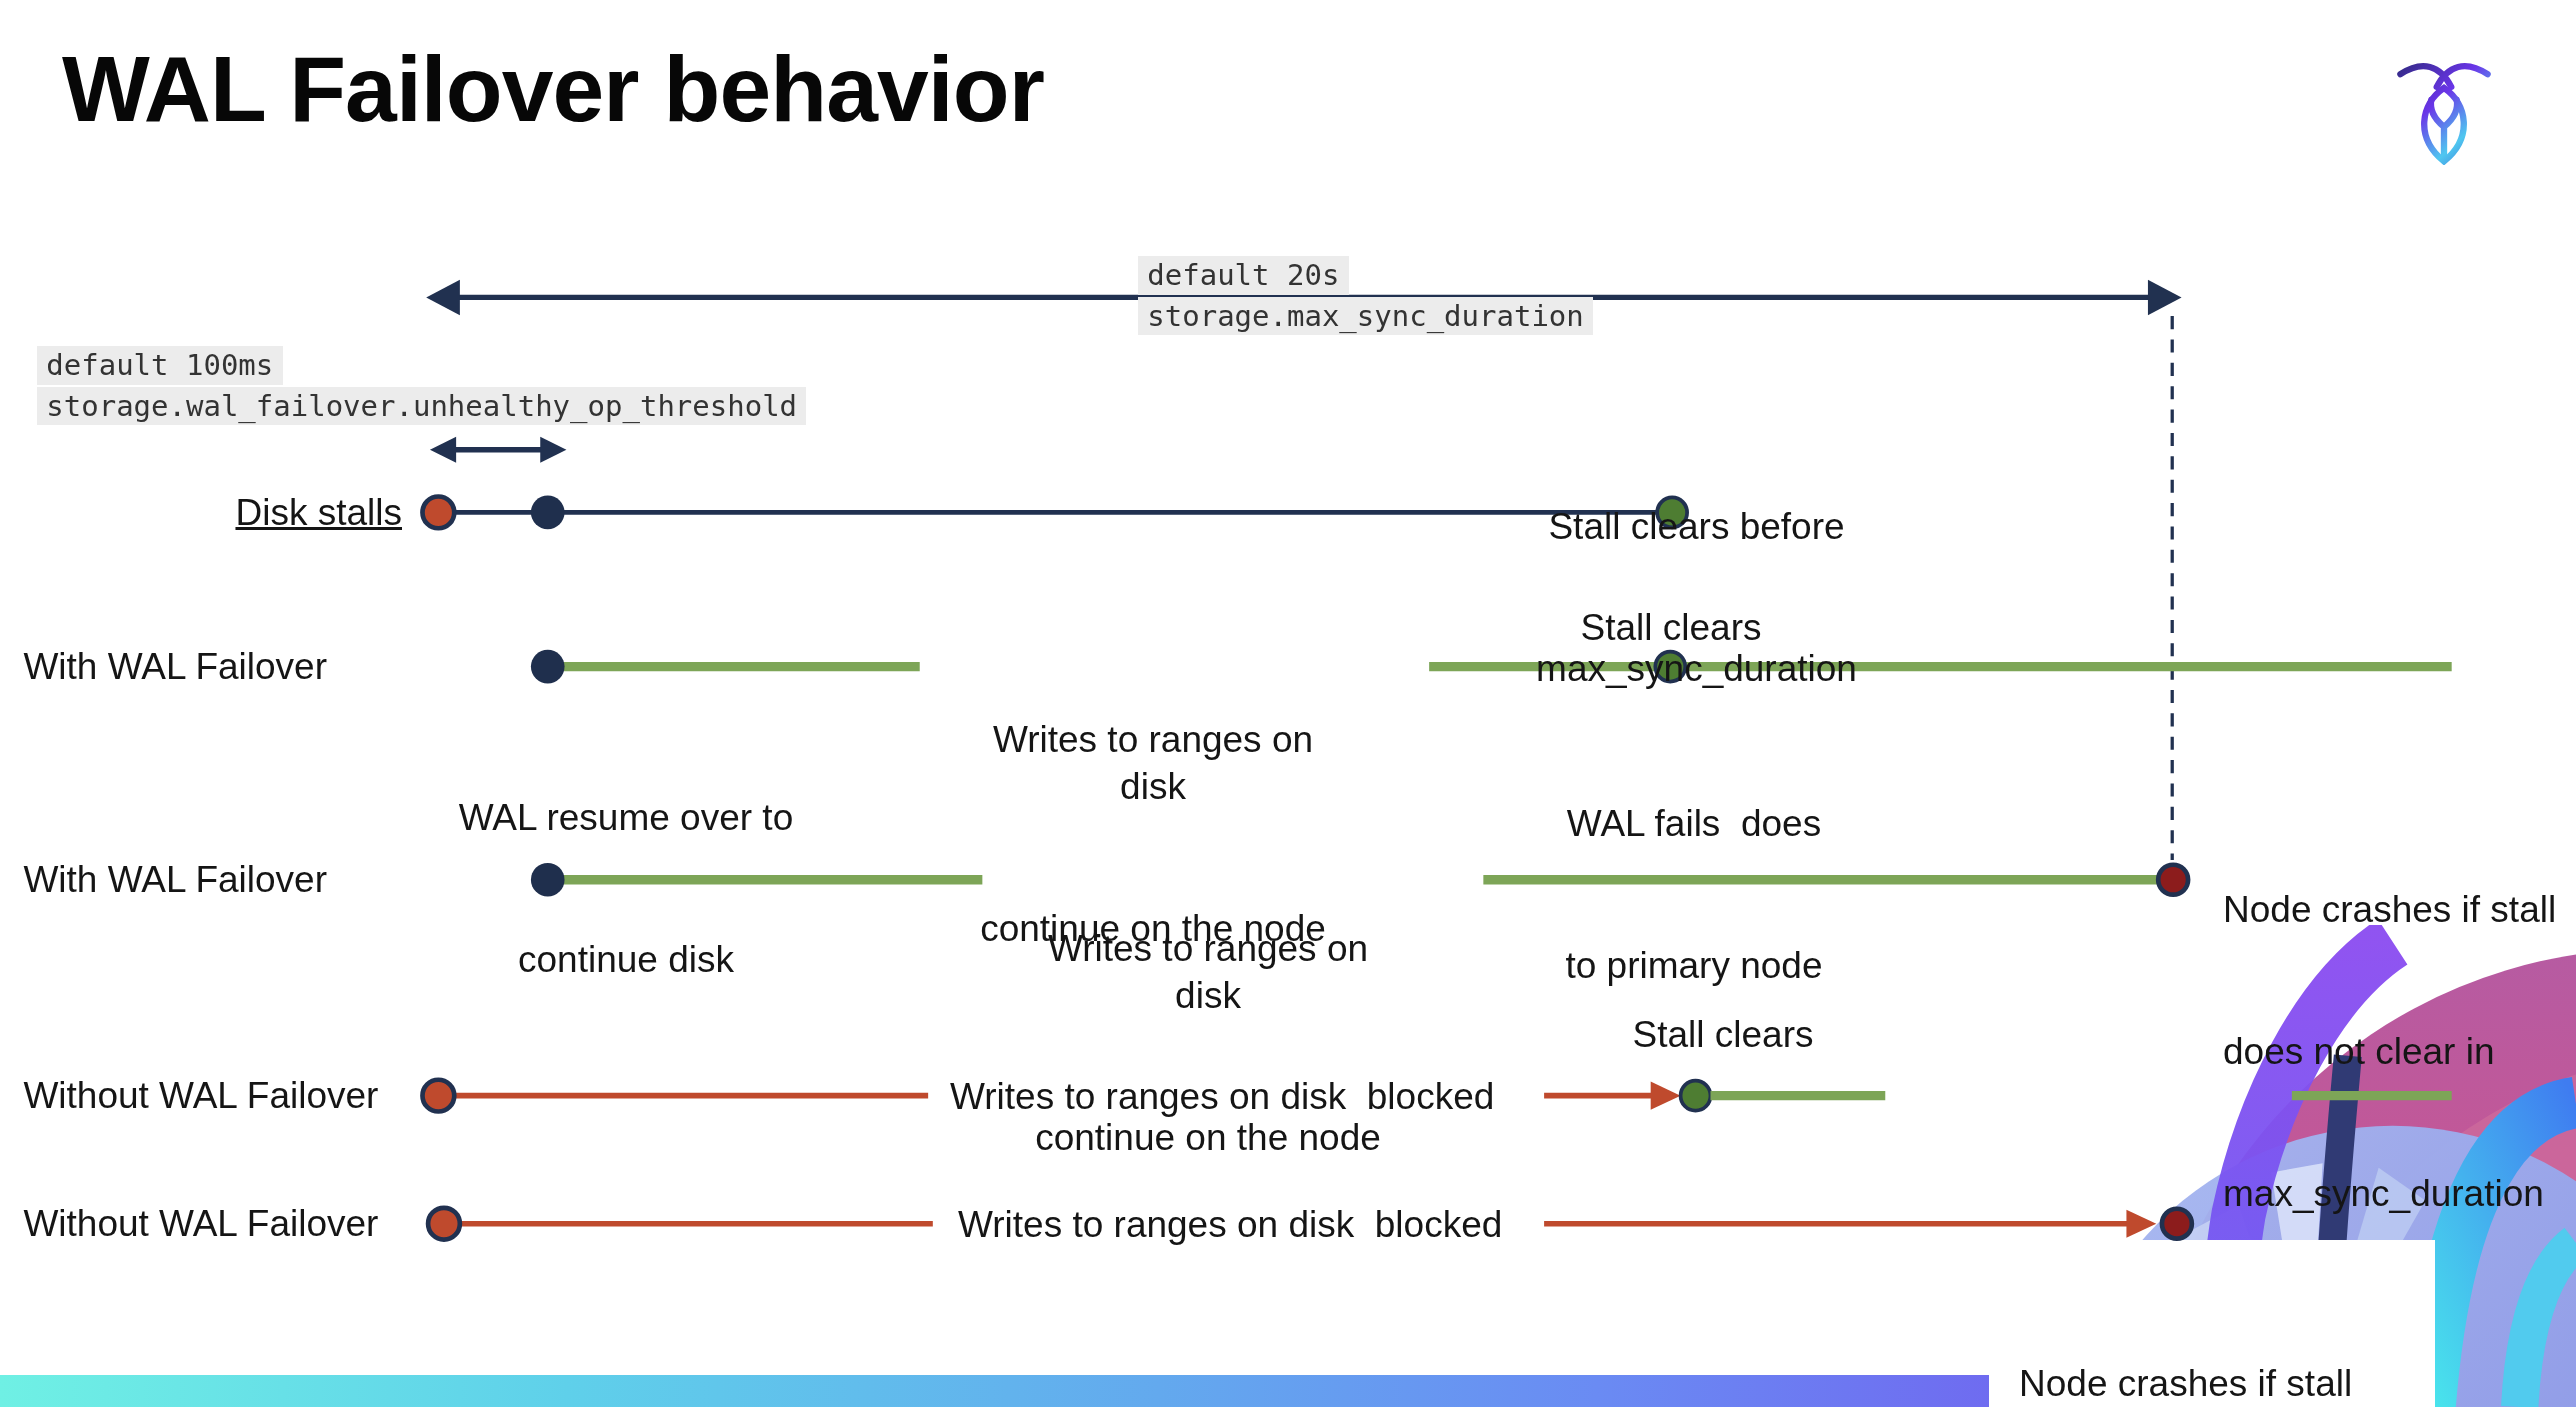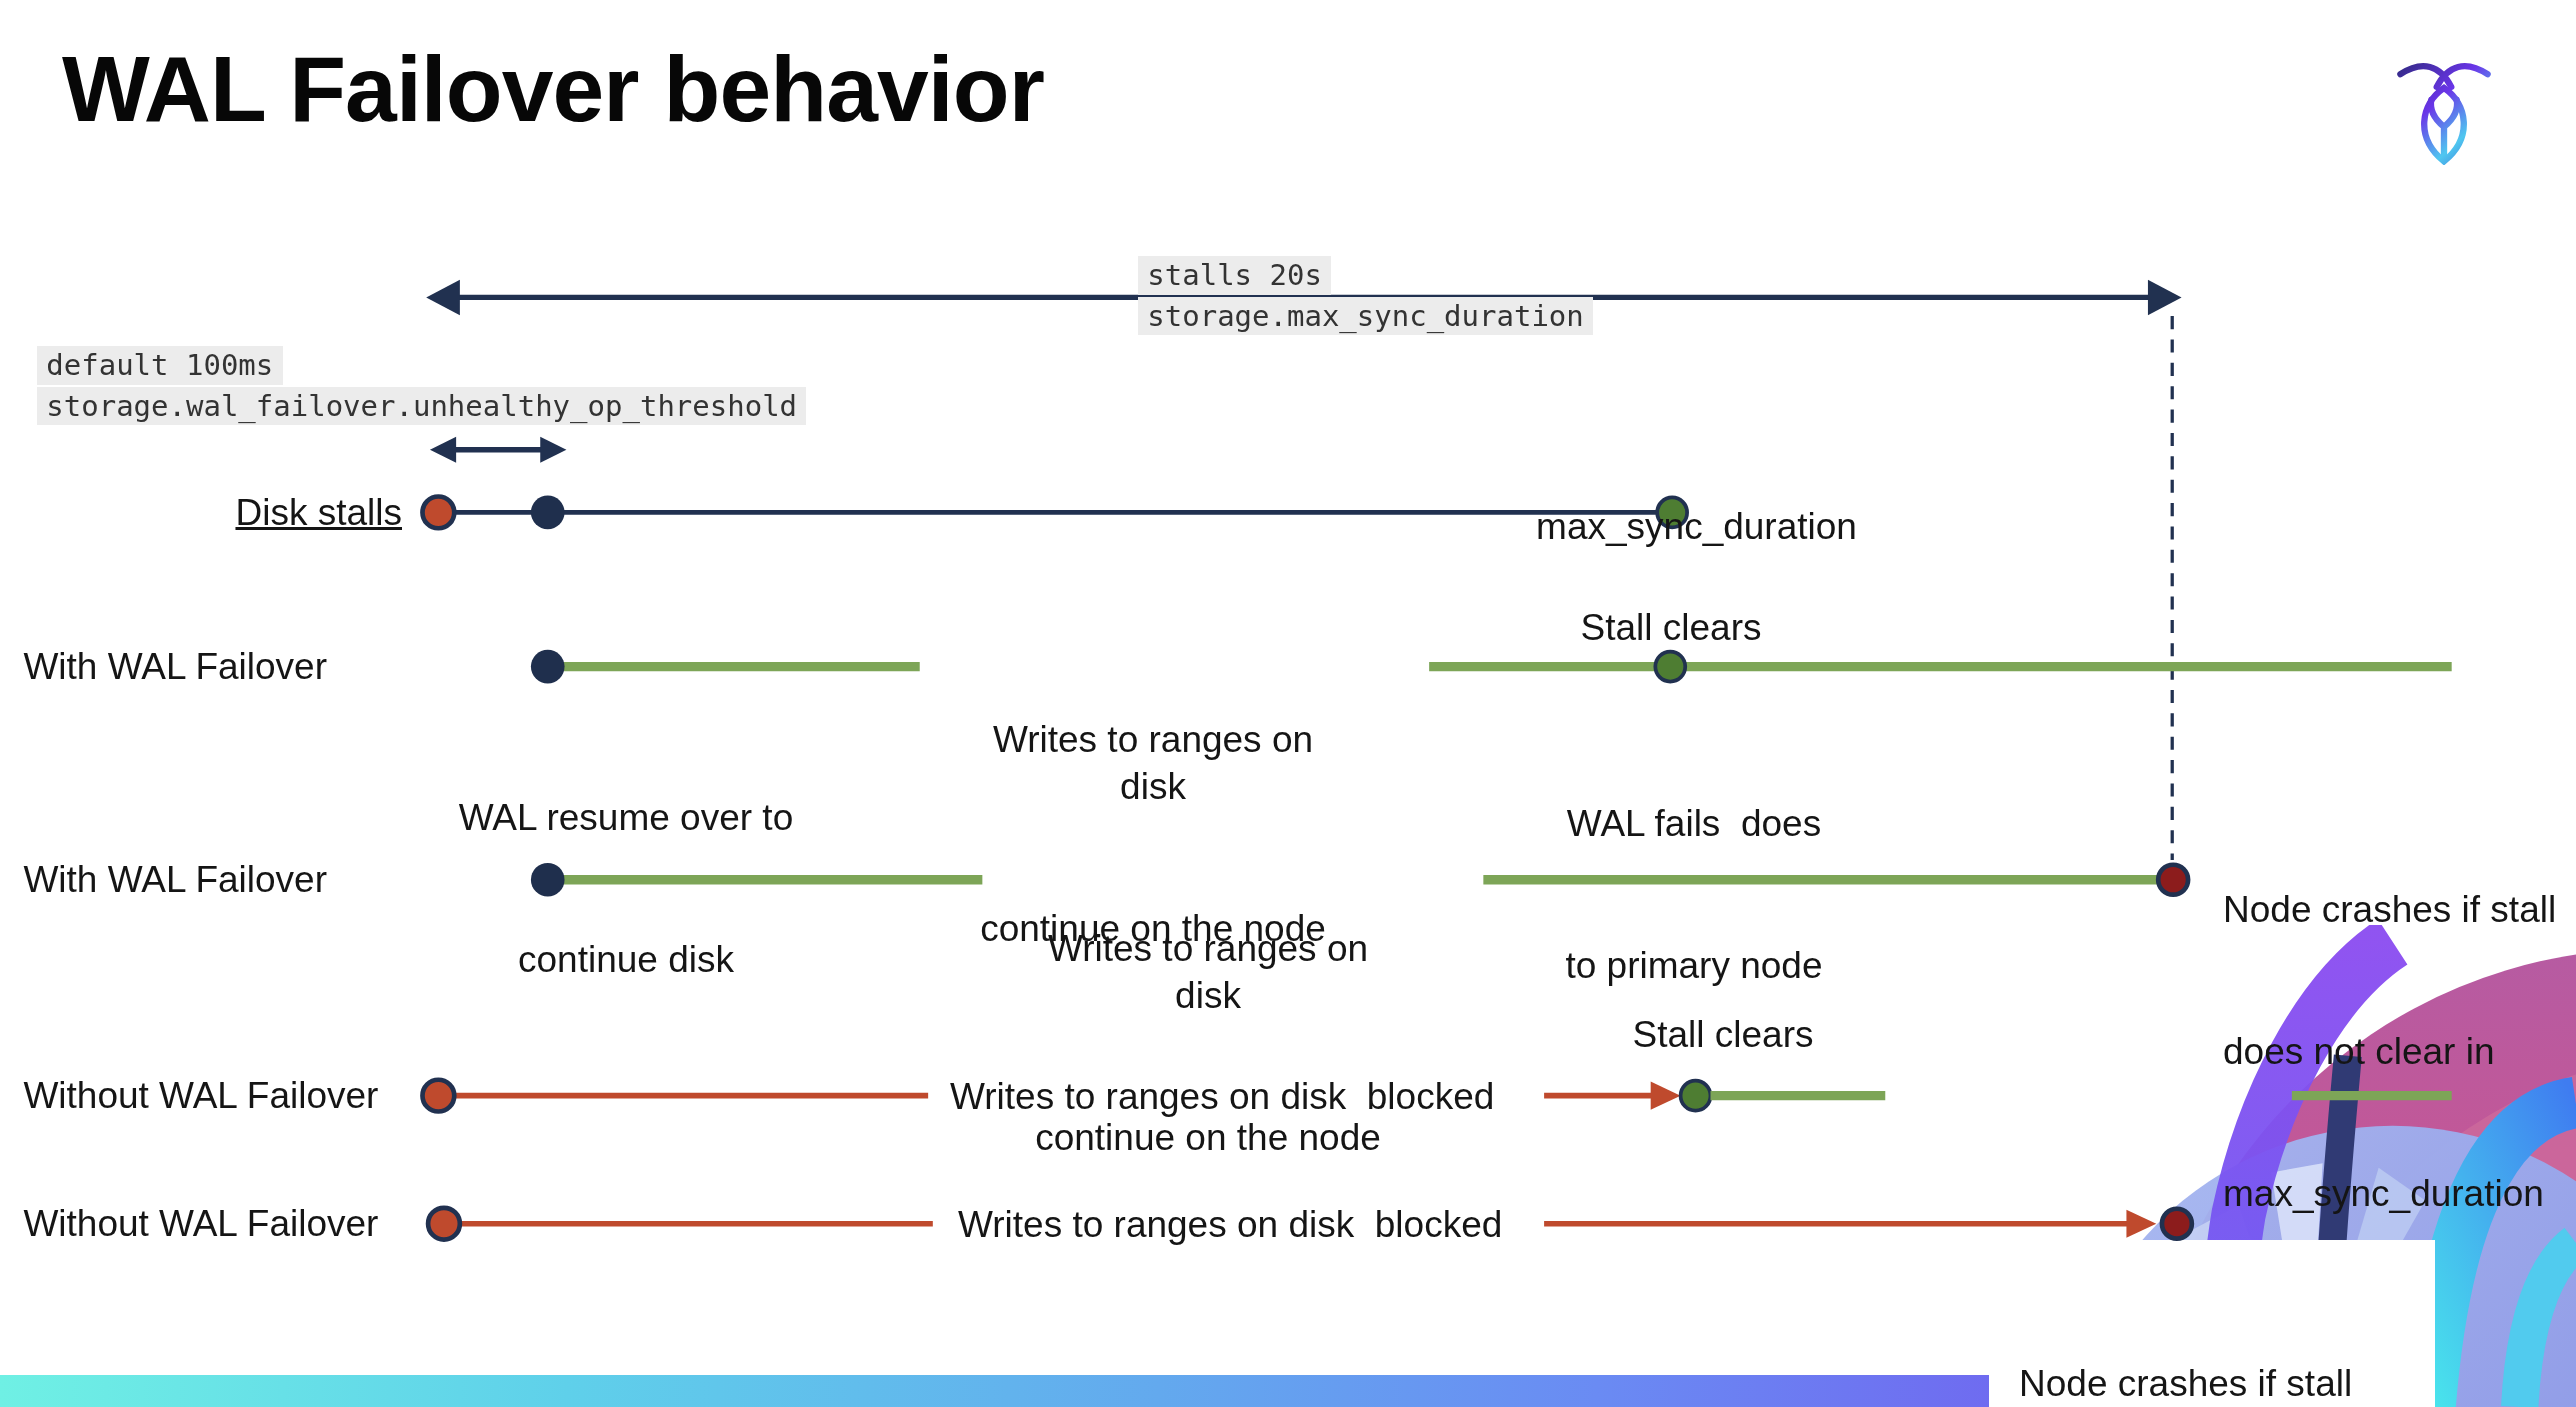--- a/index.html
+++ b/index.html
@@ -118,36 +118,37 @@
     <path d="M 12 30 C 36 14 56 20 68 44"></path>
     <path d="M 108 30 C 84 14 64 20 52 44"></path>
     <path d="M 60 45 C 34 63 28 100 60 126 C 92 100 86 63 60 45 Z"></path>
     <path d="M 60 124 L 60 88 M 60 88 C 48 78 44 68 46 58 M 60 88 C 72 78 76 68 74 58"></path>
   </g>
 </svg>
 
 <div id="title" class="abs txt" style="left:62px;top:41px;">WAL Failover behavior</div>
 
 <div class="abs txt chip-stack" style="left:1138px;top:256px;">
-  <div><span class="mono-chip">stalls 20s</span></div>
+  <div><span class="mono-chip">default 20s</span></div>
   <div><span class="mono-chip">storage.max_sync_duration</span></div>
 </div>
 
 <div class="abs txt chip-stack" style="left:37px;top:346px;">
   <div><span class="mono-chip">default 100ms</span></div>
   <div><span class="mono-chip">storage.wal_failover.unhealthy_op_threshold</span></div>
 </div>
 
 <div class="abs txt row-label tr" style="left:122px;top:488px;width:280px;">Disk stalls</div>
 <div class="abs txt row-label" style="left:23.4px;top:642px;width:393px;">With WAL Failover</div>
 <div class="abs txt row-label" style="left:23.4px;top:855px;width:393px;">With WAL Failover</div>
 <div class="abs txt row-label" style="left:23.4px;top:1071px;width:393px;">Without WAL Failover</div>
 <div class="abs txt row-label" style="left:23.4px;top:1199px;width:393px;">Without WAL Failover</div>
 
 <div class="abs txt t tc" style="left:1486px;top:408px;width:421px;">
+  <div>Stall clears before</div>
   <div>max_sync_duration</div>
 </div>
 
 <div class="abs txt t tc" style="left:966px;top:621px;width:374px;">
   <div>Writes to ranges on disk</div>
   <div>continue on the node</div>
 </div>
 <div class="abs txt t tc" style="left:1484px;top:604px;width:374px;">Stall clears</div>
 <div class="abs txt t tc" style="left:439px;top:699px;width:374px;">
   <div>WAL resume over to</div>

